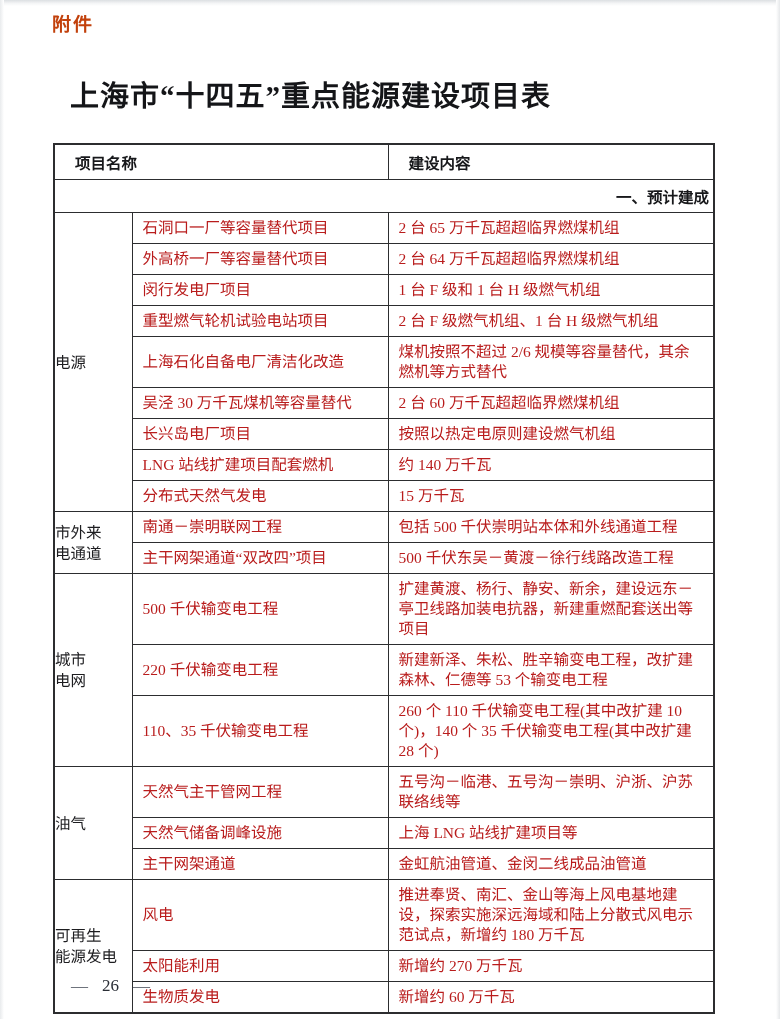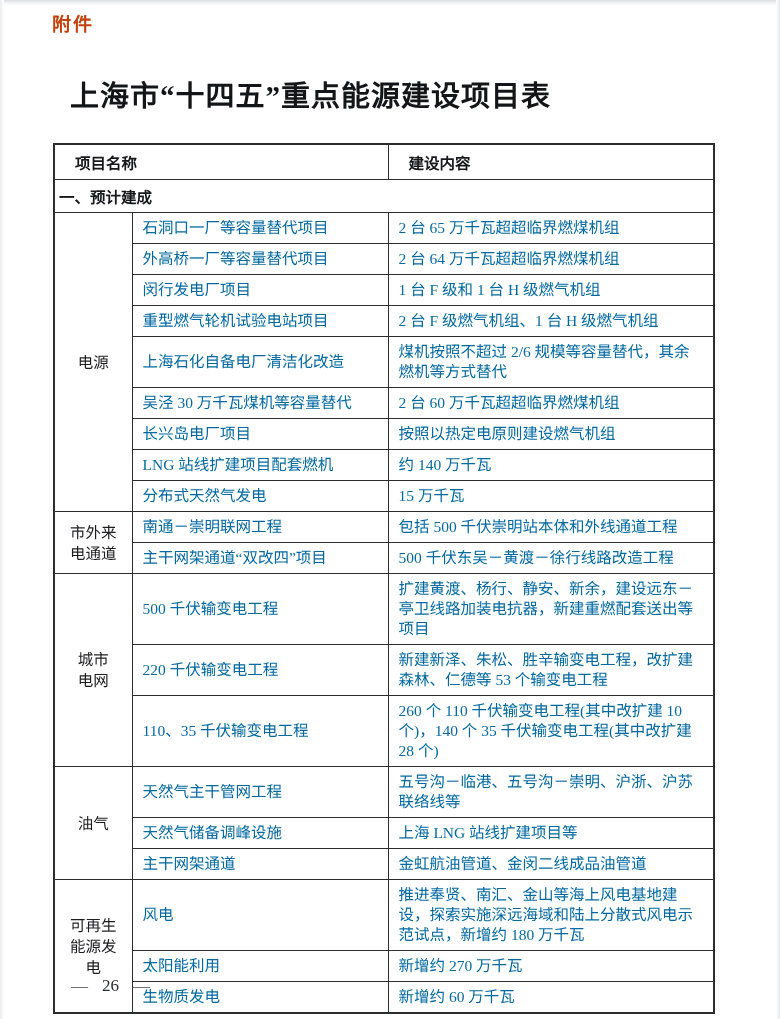--- a/index.html
+++ b/index.html
@@ -67,37 +67,36 @@
     font-size: 15.5px;
     font-weight: bold;
     text-align: left;
     padding: 6px 20px;
     color: #17181b;
   }
   td.section-cell {
     font-family: "Liberation Sans", "DejaVu Sans", sans-serif;
     font-size: 15.5px;
     font-weight: bold;
-    text-align: left;
+    text-align: right;
     padding: 5px 4px;
     color: #17181b;
   }
   td.cat-cell {
-    text-align: center;
     font-size: 15.5px;
     line-height: 21px;
-    padding: 4px 10px;
+    padding: 4px 0;
     color: #1d1d20;
   }
   td.name-cell, td.content-cell {
     font-size: 15.5px;
     line-height: 20px;
     padding: 5px 8px 5px 10px;
     text-align: left;
-    color: #0369a1;
+    color: #b91c1c;
   }
   .footer {
     position: absolute;
     top: 976px; left: 71px;
     font-size: 17px;
     color: #3d424c;
     letter-spacing: 0;
   }
   .footer .dash { color: #555b66; }
   .footer .num { margin: 0 14px; color: #2a2e36; }

